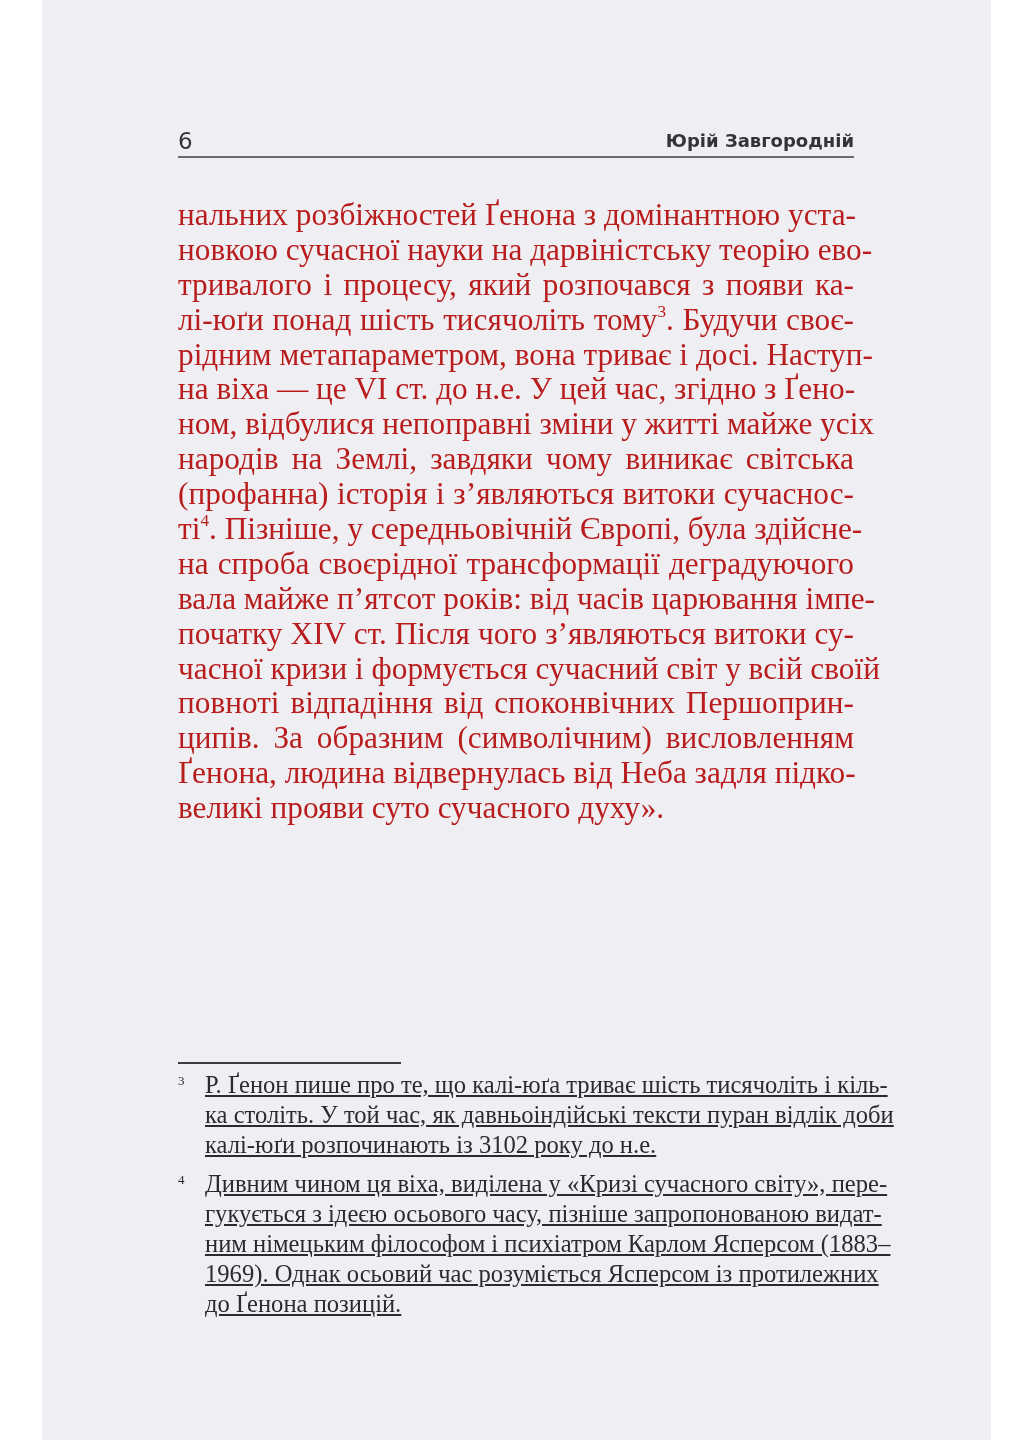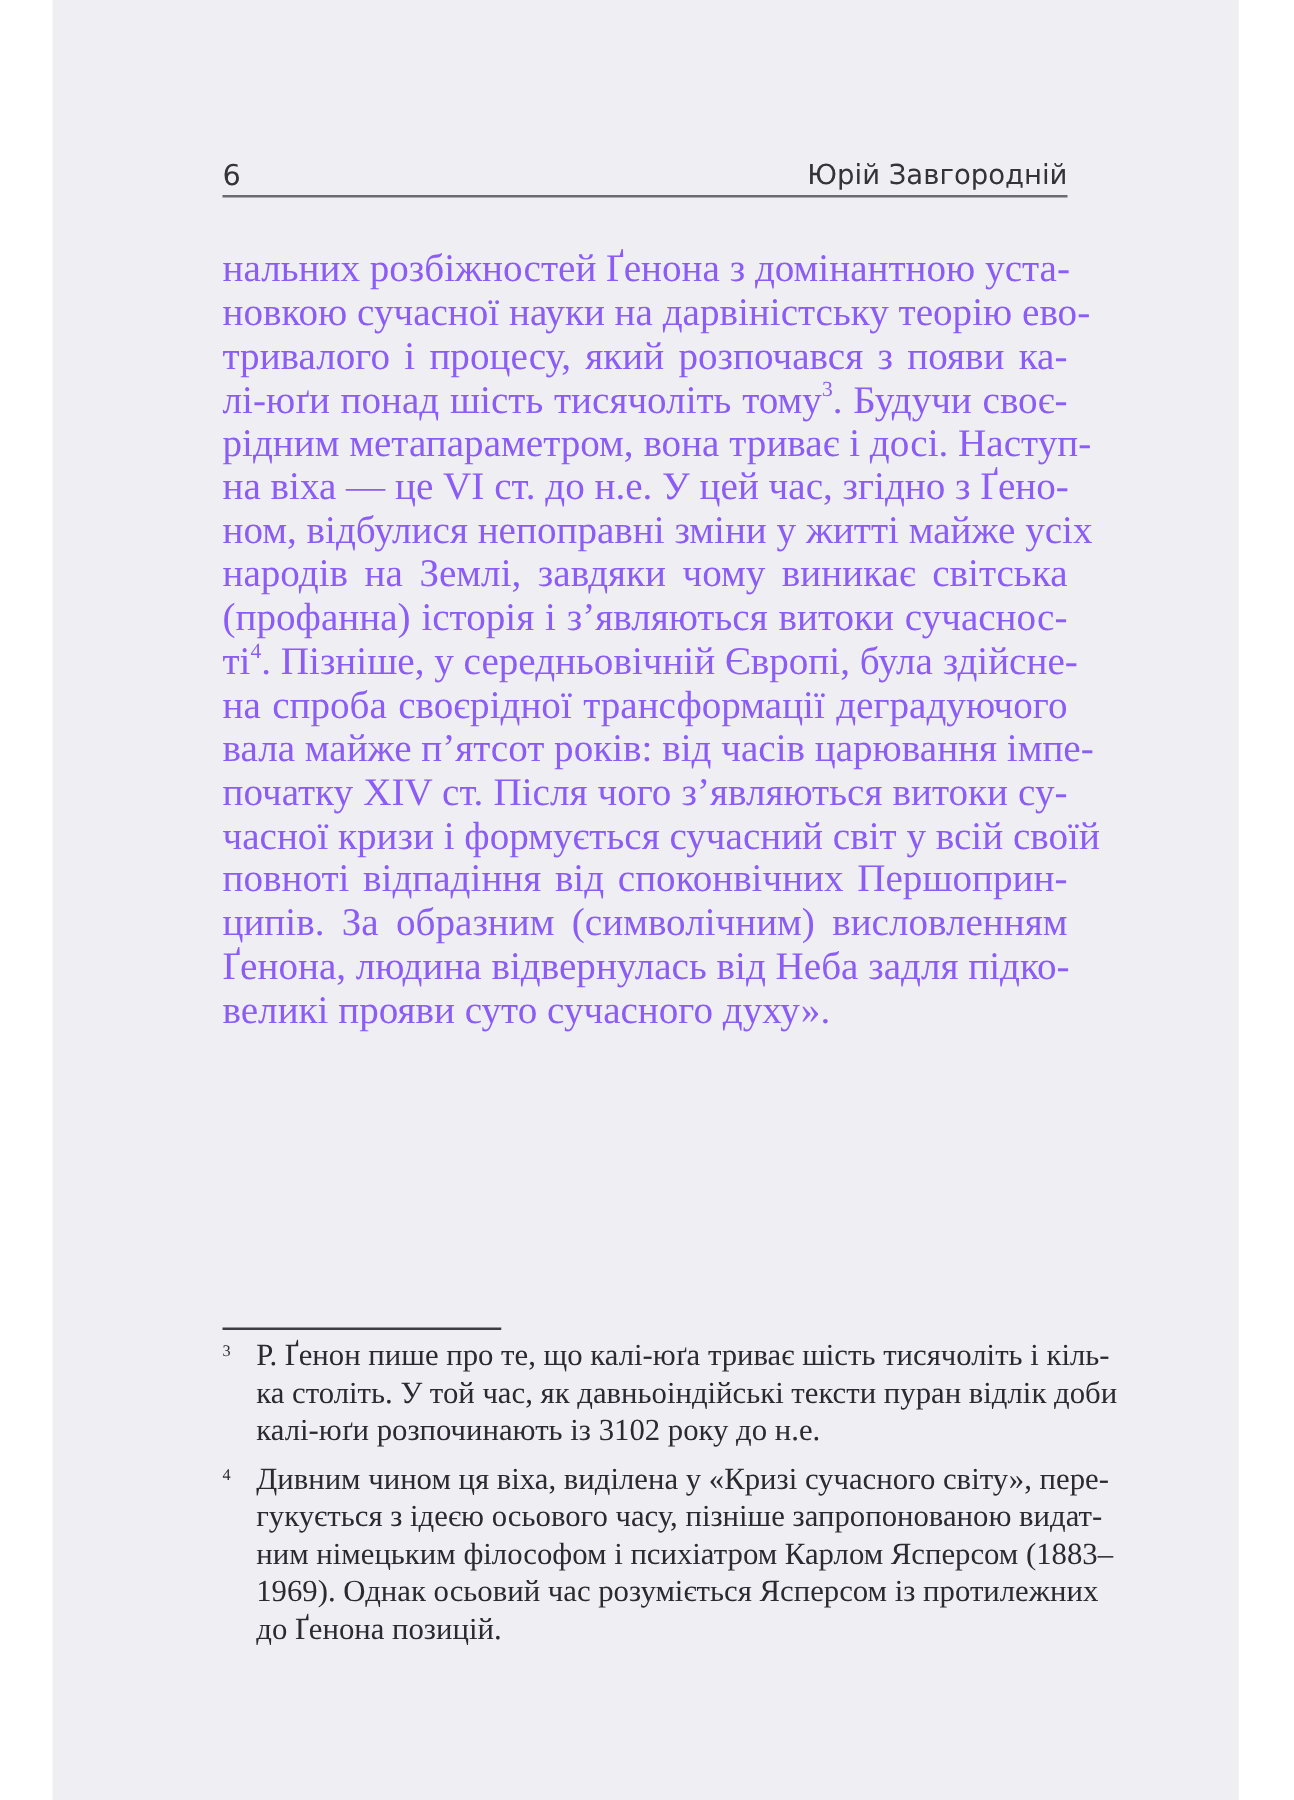--- a/index.html
+++ b/index.html
@@ -9,41 +9,41 @@
   .paper {
     position: absolute; left: 42px; top: 0; width: 949px; height: 1440px;
     background: #efeff3;
   }
   .header {
     position: absolute; left: 178px; top: 126px; width: 676px; height: 30px;
     border-bottom: 2px solid #6a6a70;
     font-family: "DejaVu Sans", sans-serif; color: #333338;
   }
   .page-num { position: absolute; left: 0; top: 0; font-size: 23px; line-height: 30px; }
-  .running-head { position: absolute; right: 0; top: 0; font-size: 22px; line-height: 30px; }
+  .running-head { position: absolute; right: 0; top: 0; font-size: 18px; line-height: 30px; font-weight: bold; }
   .body-text {
     position: absolute; left: 178px; top: 198px; width: 676px;
     font-family: "Liberation Serif", serif; font-size: 31.3px; line-height: 34.9px;
-    color: #8b5cf6;
+    color: #b91c1c;
   }
   .line { display: block; white-space: nowrap; text-align: justify; text-align-last: justify; height: 34.9px; }
   .line.last { text-align-last: left; }
   sup { font-size: 0.55em; line-height: 0; vertical-align: 0.75em; }
   .fn-rule {
     position: absolute; left: 178px; top: 1062px; width: 223px; height: 0;
     border-top: 2px solid #3c3c42;
   }
   .footnotes {
     position: absolute; left: 178px; top: 1070px; width: 676px;
     font-family: "Liberation Serif", serif; font-size: 24.6px; line-height: 30.2px;
     color: #2a2a30;
   }
   .fn { position: relative; padding-left: 27px; margin-bottom: 8px; }
   .fn-mark { position: absolute; left: 0; top: 0; font-size: 13px; line-height: 22px; }
-  .fn .line { height: 30.2px; }
+  .fn .line { height: 30.2px; text-decoration: underline; }
 </style>
 </head>
 <body>
 
 <div class="paper">
 </div>
 
 <div class="header">
   <span class="page-num">6</span>
   <span class="running-head">Юрій Завгородній</span>

